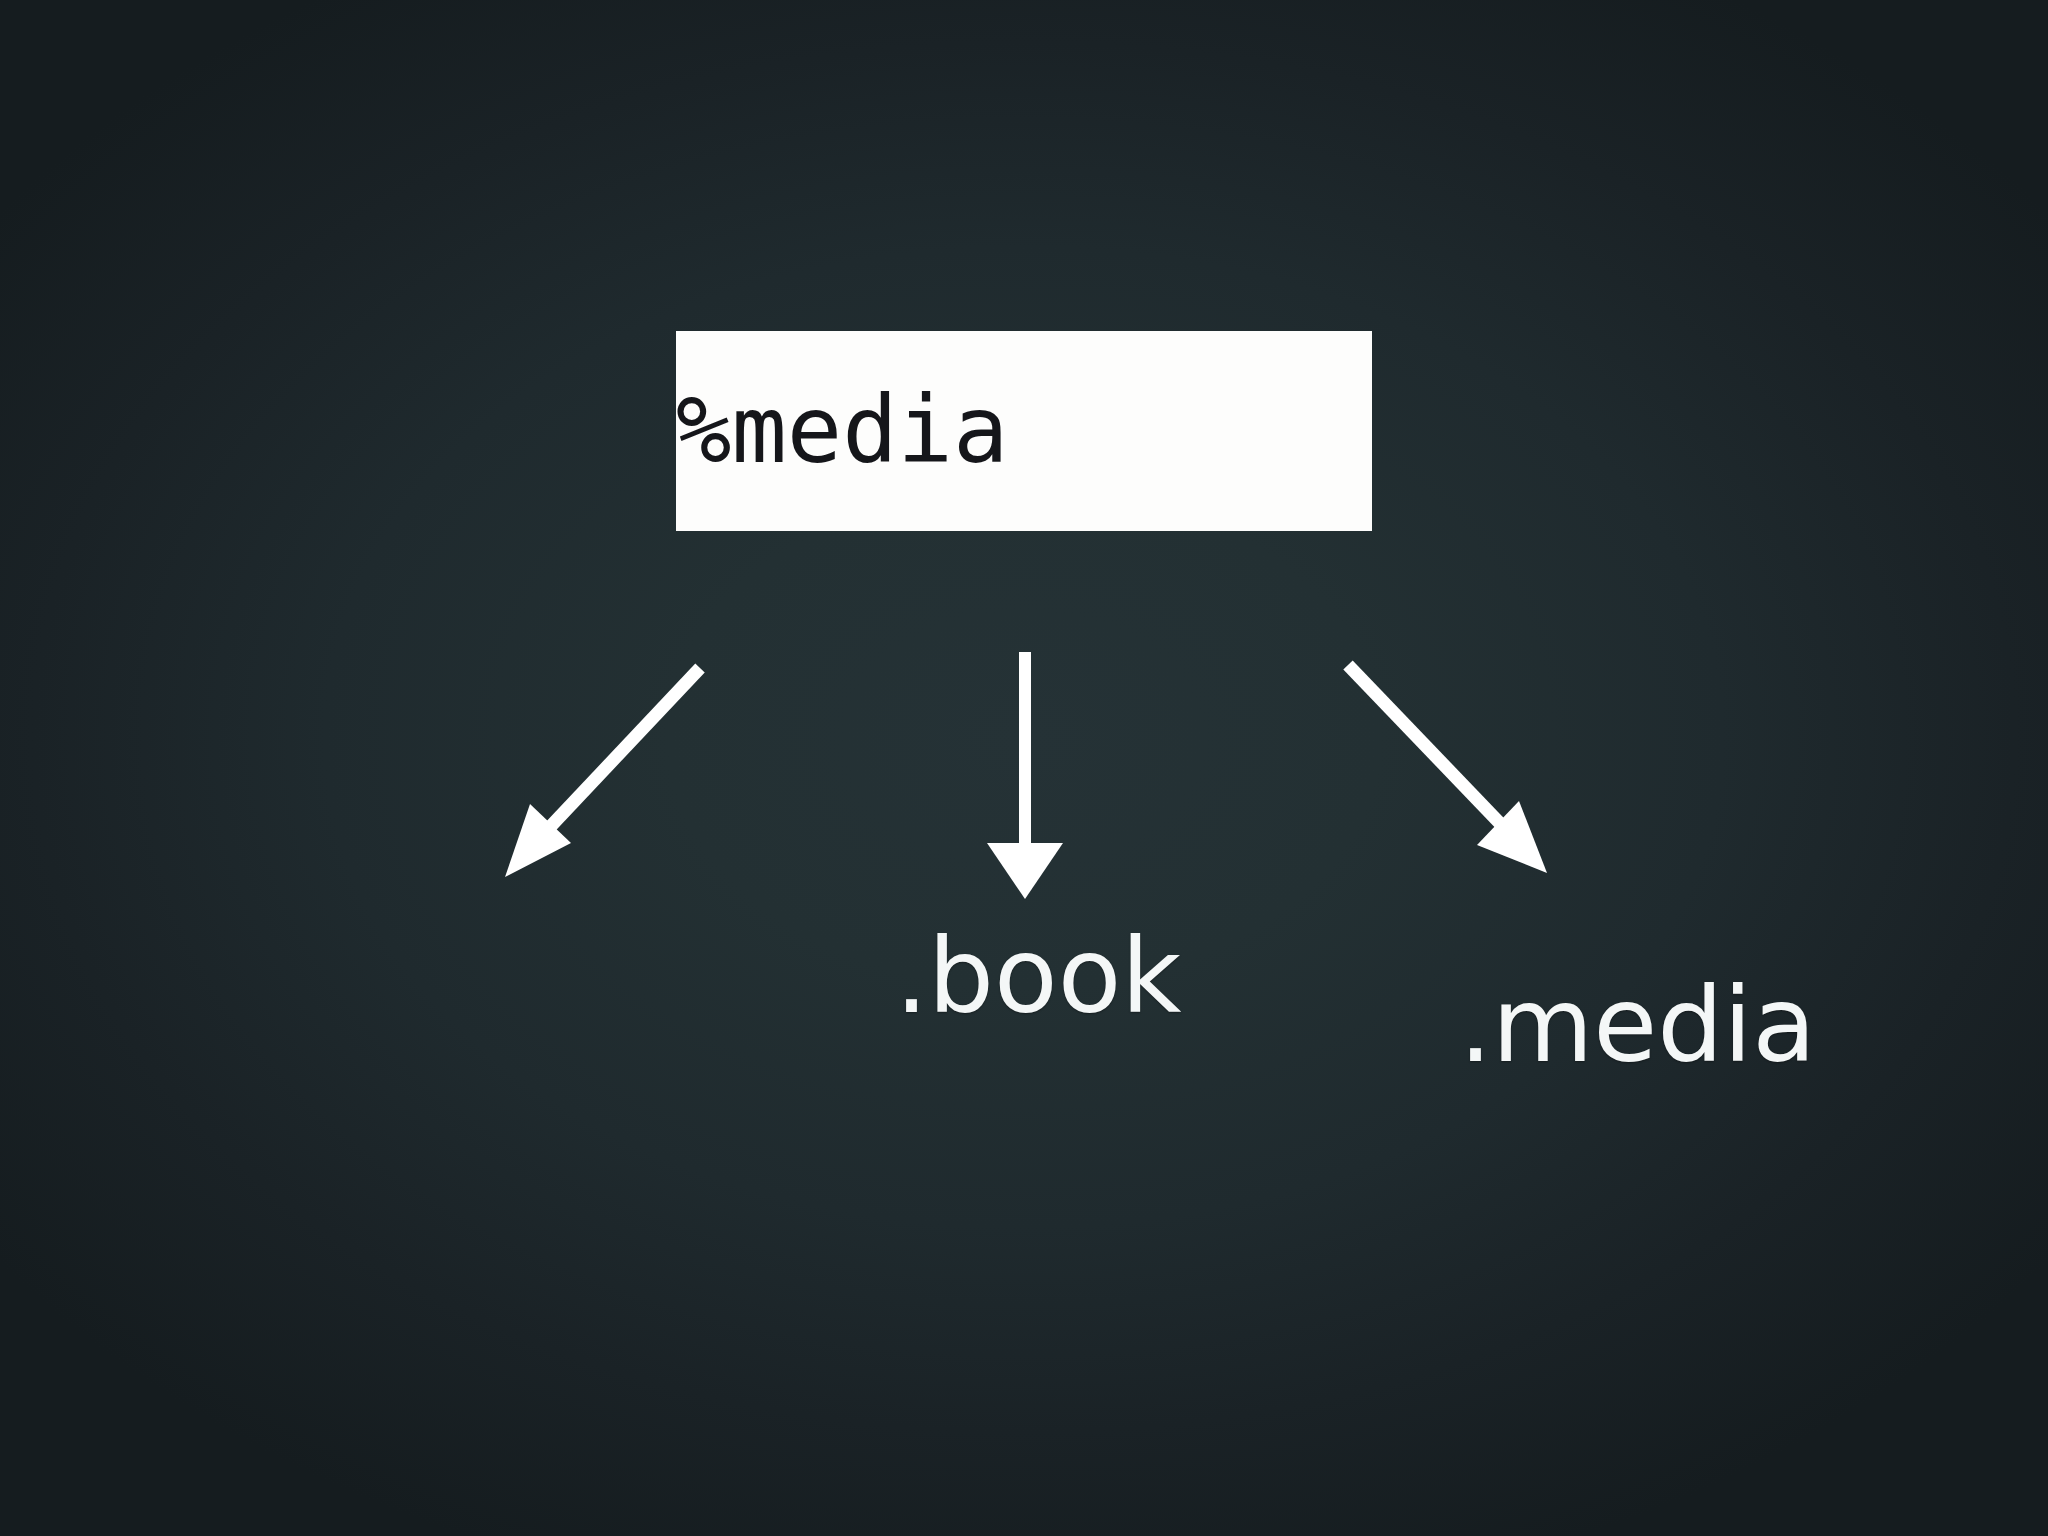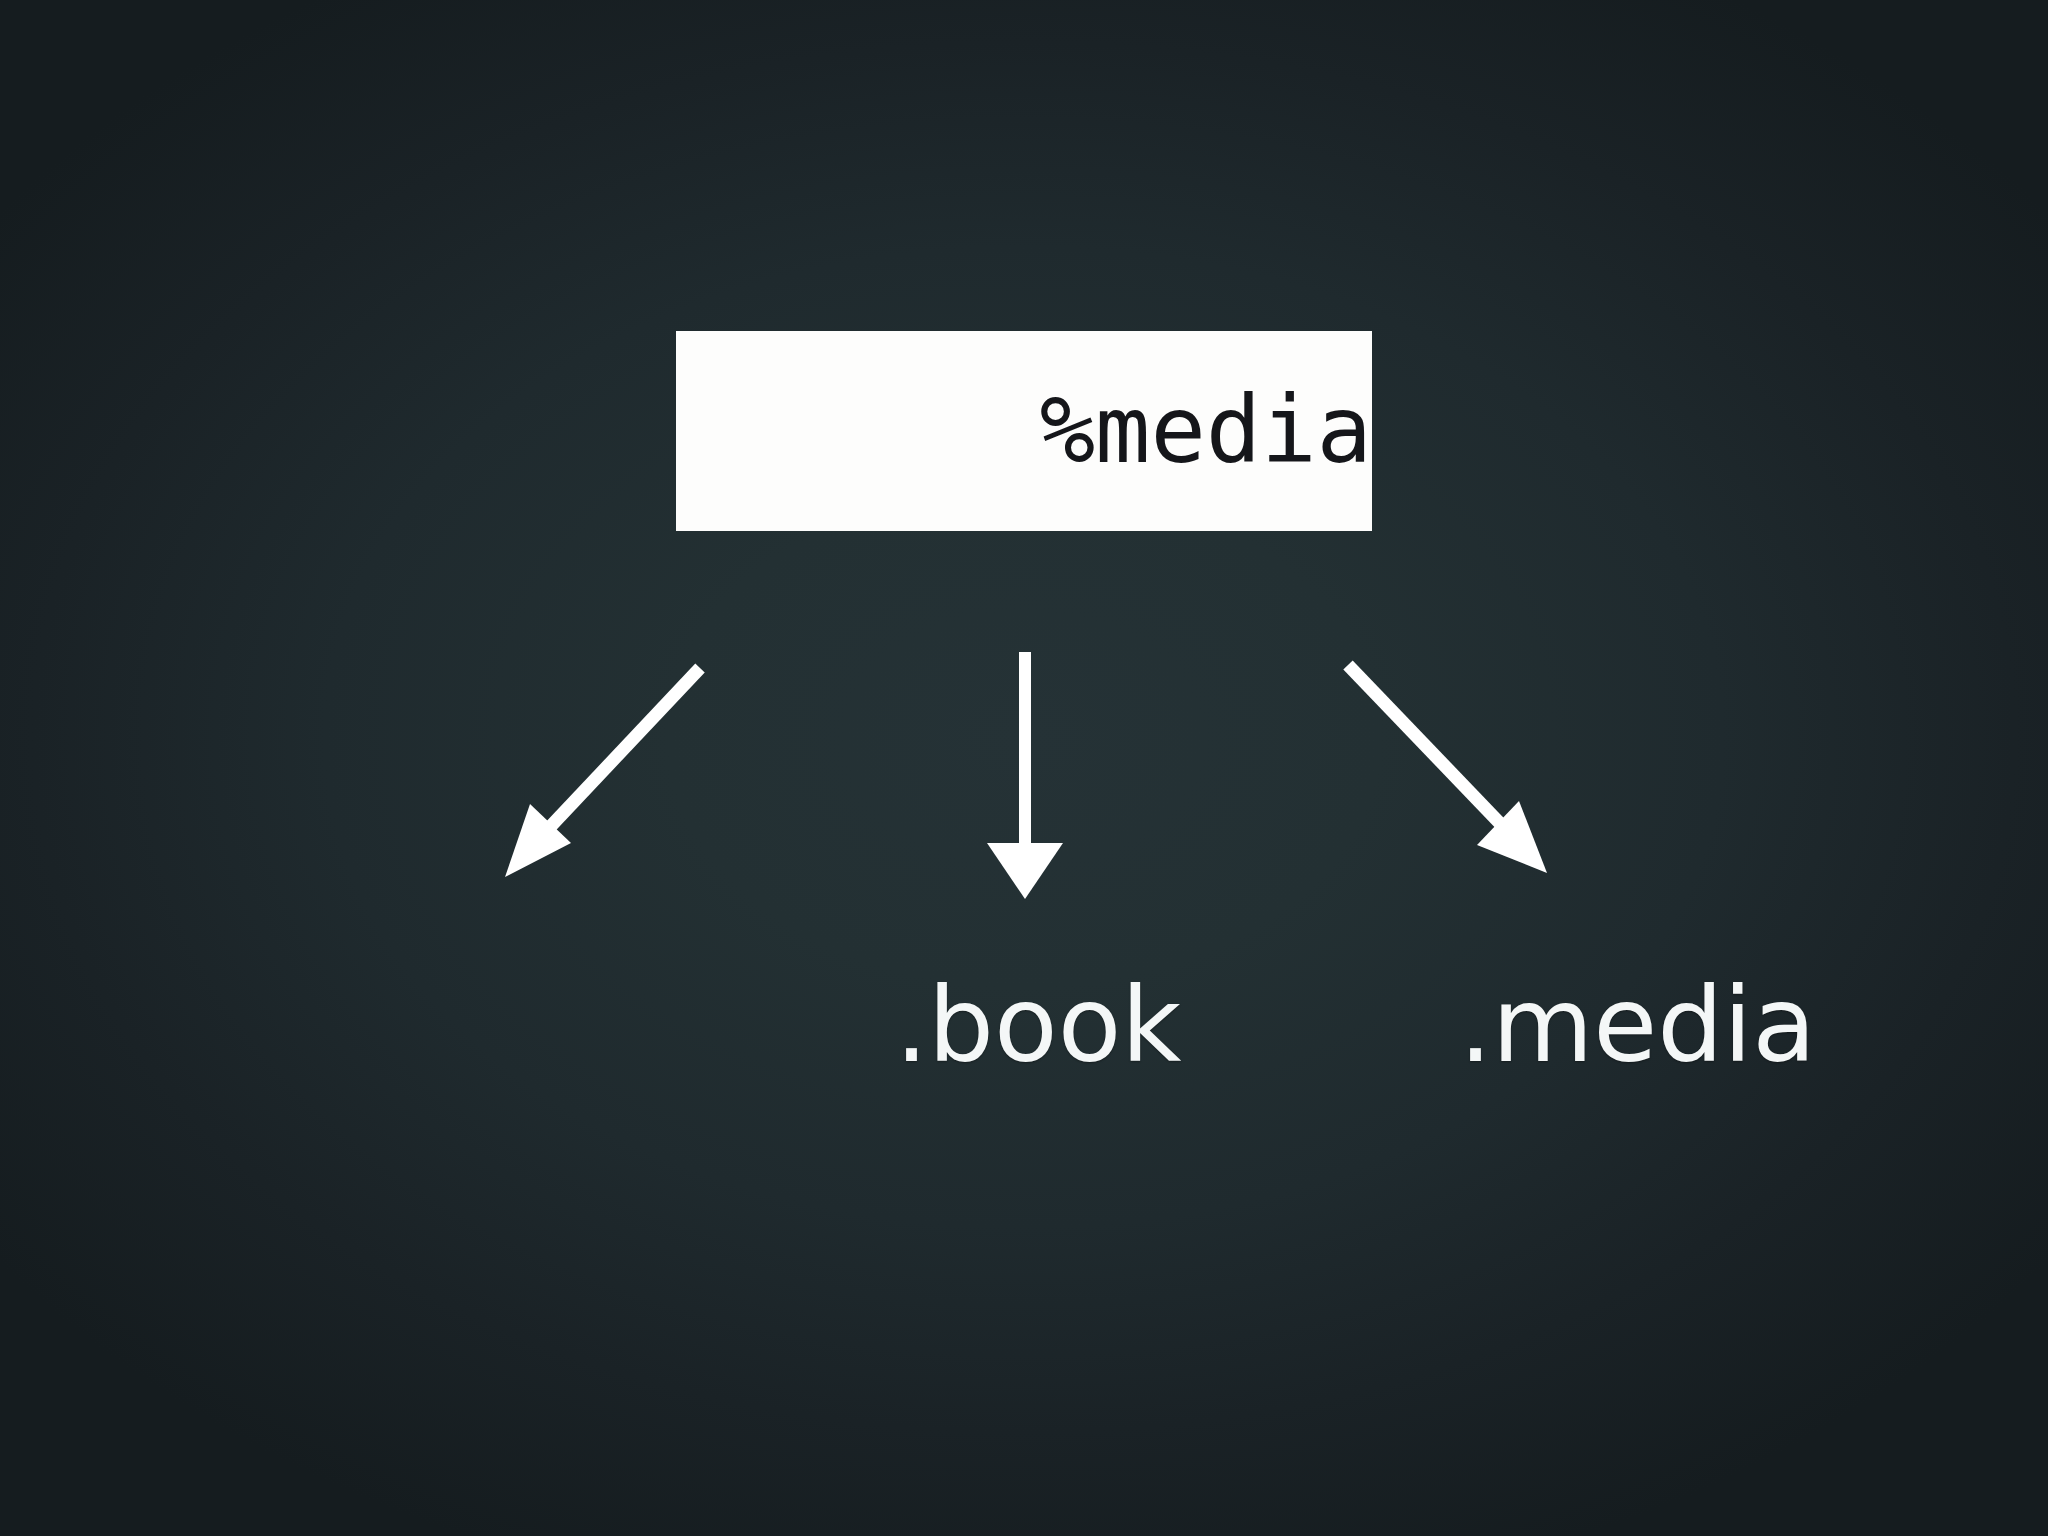--- a/index.html
+++ b/index.html
@@ -31,21 +31,21 @@
   
   #root-node {
     position: absolute;
     left: 676px;
     top: 331px;
     width: 696px;
     height: 200px;
     background: #fdfdfc;
     display: flex;
     align-items: center;
-    justify-content: flex-end;
+    justify-content: flex-start;
     box-sizing: border-box;
   }
 
   #root-node-label {
     font-family: "DejaVu Sans Mono", monospace;
     font-size: 92px;
     line-height: 1;
     color: #15161a;
     letter-spacing: 0px;
     white-space: pre;
@@ -67,21 +67,21 @@
     color: #f4f7f7;
     font-family: "DejaVu Sans", sans-serif;
     font-weight: 400;
     font-size: 104px;
     line-height: 1;
     white-space: pre;
     text-shadow: 0 1px 2px rgba(0,0,0,0.35);
   }
 
   #child-label-0 { left: 243px;  top: 973px; }
-  #child-label-1 { left: 895px;  top: 973px; }
+  #child-label-1 { left: 895px;  top: 924px; }
   #child-label-2 { left: 1459px; top: 973px; }
 </style>
 </head>
 <body>
 
 <div id="slide">
 
   <div id="root-node">
     <span id="root-node-label">%media</span>
   </div>

